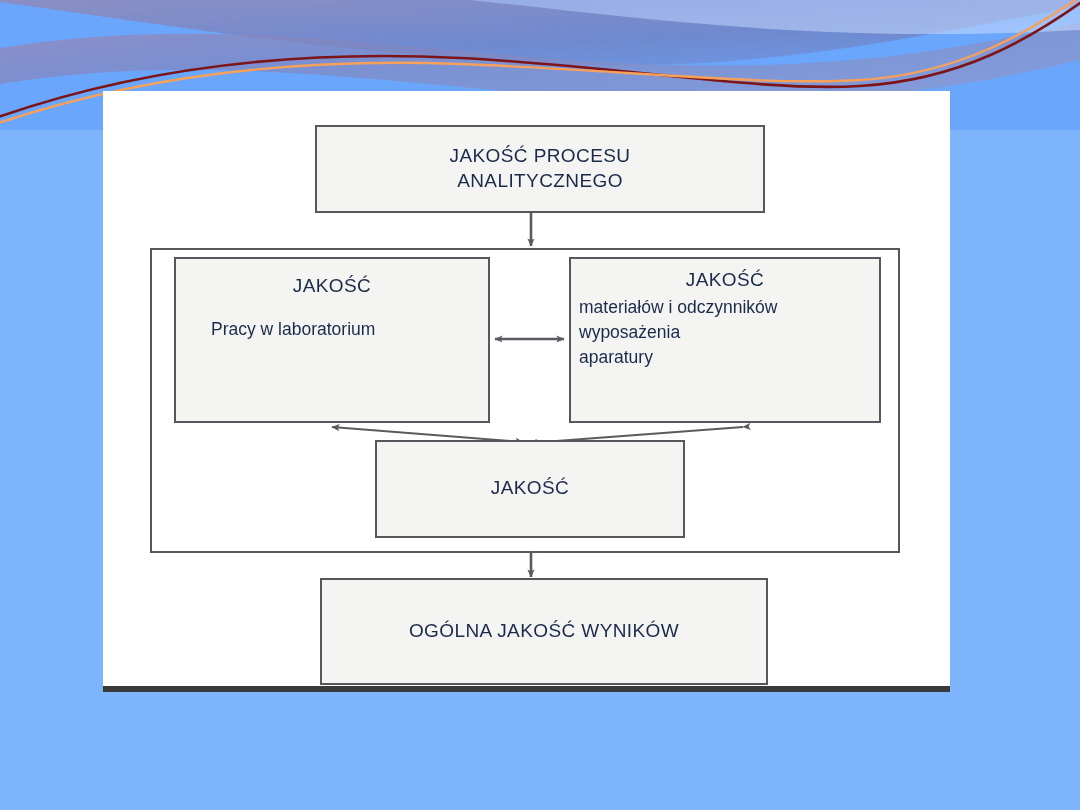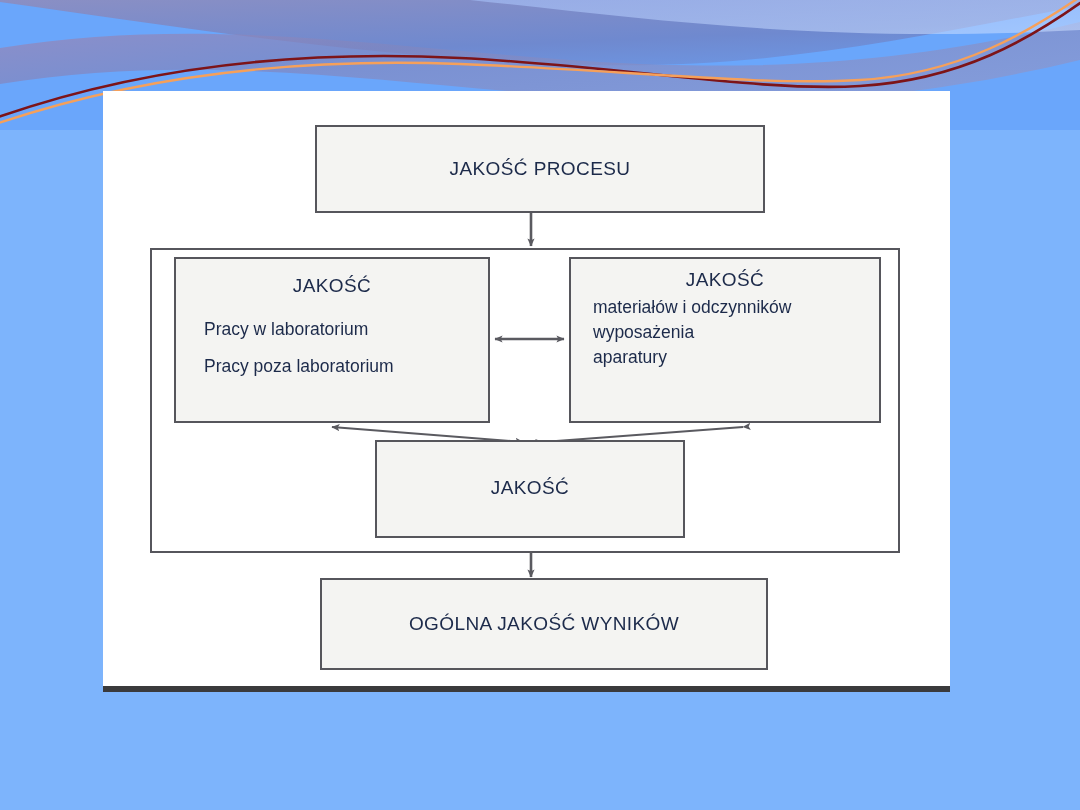--- a/index.html
+++ b/index.html
@@ -100,41 +100,41 @@
     justify-content: flex-start;
   }
   #box-left .title {
     text-align: center;
     font-size: 19px;
     letter-spacing: 0.4px;
     margin: 6px 0 14px 0;
   }
   #box-left .line {
     padding-left: 24px;
-    margin: 7px 4px;
+    margin: 7px 11px;
   }
 
   
   #box-right {
     left: 466px;
     top: 166px;
     width: 312px;
     height: 166px;
     font-size: 17.5px;
     padding: 8px 0;
     justify-content: flex-start;
   }
   #box-right .title {
     text-align: center;
     font-size: 19px;
     letter-spacing: 0.4px;
     margin: 2px 0 4px 0;
   }
   #box-right .line {
-    padding-left: 22px;
+    padding-left: 8px;
     margin: 1px 0;
   }
 
   
   #box-centre {
     left: 272px;
     top: 349px;
     width: 310px;
     height: 98px;
     align-items: center;
@@ -145,21 +145,21 @@
     font-size: 19px;
     letter-spacing: 0.4px;
     margin-bottom: 3px;
   }
 
   
   #box-bottom {
     left: 217px;
     top: 487px;
     width: 448px;
-    height: 92px;
+    height: 107px;
     align-items: center;
     text-align: left;
     font-size: 19px;
     letter-spacing: 0.4px;
   }
 
   #arrow-layer {
     position: absolute;
     left: 0;
     top: 0;
@@ -225,26 +225,26 @@
 
       <line x1="229" y1="336" x2="420" y2="351" stroke="#5a5a60" stroke-width="2.2" marker-end="url(#ah)" marker-start="url(#ah2)"></line>
 
       <line x1="640" y1="336" x2="440" y2="351" stroke="#5a5a60" stroke-width="2.2" marker-end="url(#ah2)" marker-start="url(#ah)"></line>
 
       <line x1="428" y1="460" x2="428" y2="486" stroke="#5a5a60" stroke-width="2.6" marker-end="url(#ah)"></line>
     </svg>
 
     <div class="dbox" id="box-top">
       <div class="line">JAKOŚĆ PROCESU</div>
+      <div class="line">ANALITYCZNEGO</div>
     </div>
 
     <div class="dbox" id="box-left">
       <div class="title">JAKOŚĆ</div>
       <div class="line">Pracy w laboratorium</div>
-      <div class="line">Pracy poza laboratorium</div>
     </div>
 
     <div class="dbox" id="box-right">
       <div class="title">JAKOŚĆ</div>
       <div class="line">materiałów i odczynników</div>
       <div class="line">wyposażenia</div>
       <div class="line">aparatury</div>
     </div>
 
     <div class="dbox" id="box-centre">

